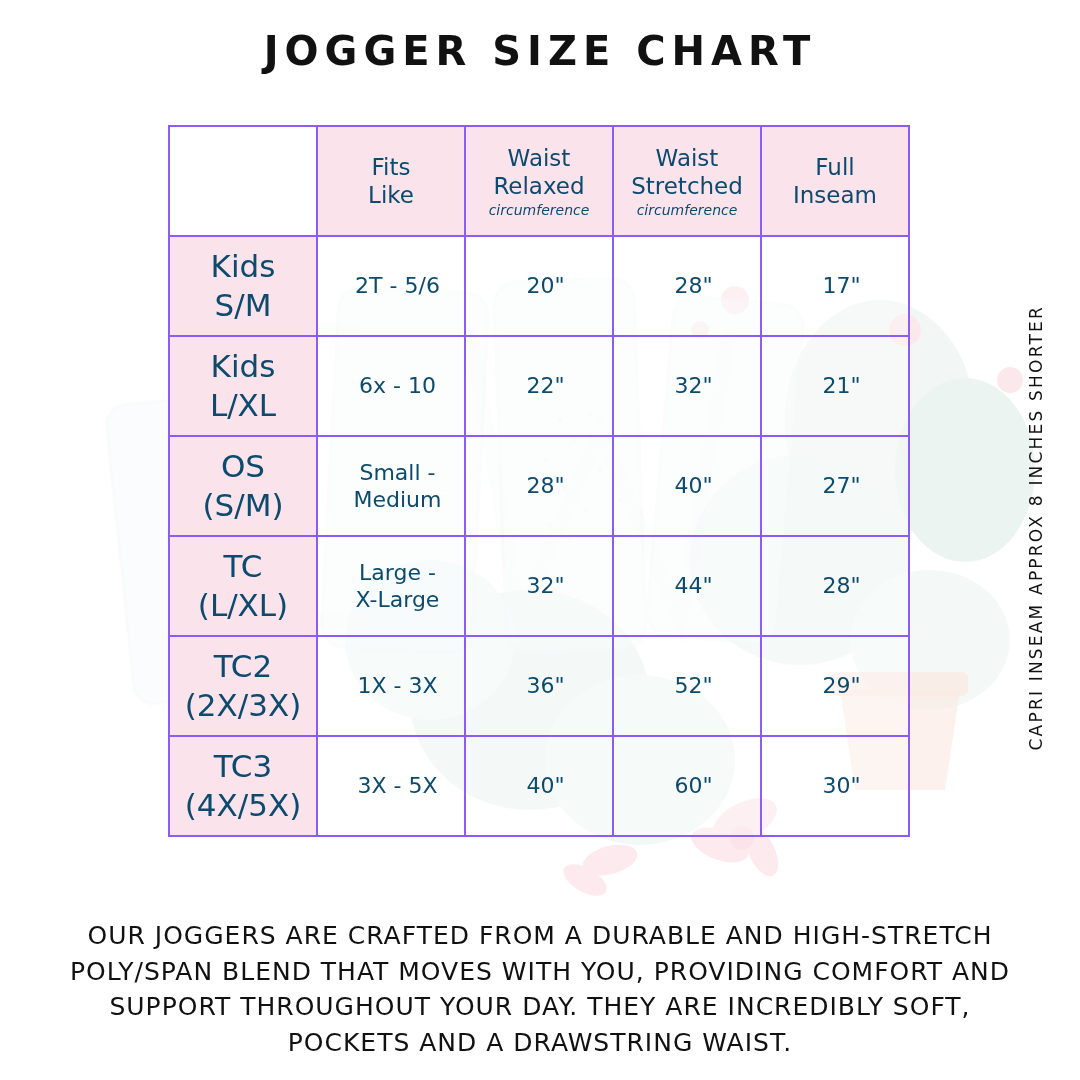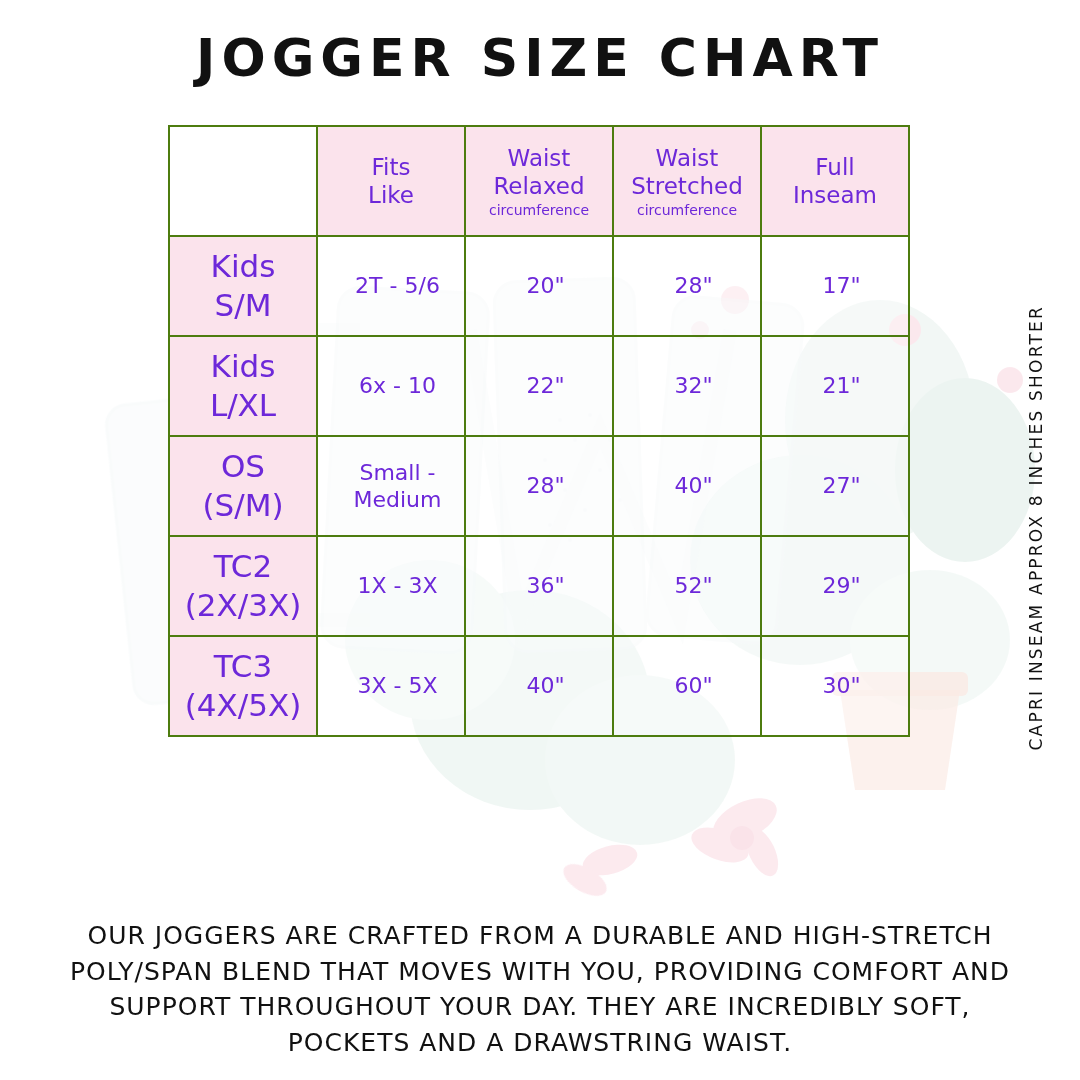--- a/index.html
+++ b/index.html
@@ -25,21 +25,21 @@
     opacity: 0.5;
   }
 
   
   #title {
     position: absolute;
     top: 28px;
     left: 0;
     width: 1080px;
     text-align: center;
-    font-size: 52px;
+    font-size: 40px;
     letter-spacing: 6px;
     font-weight: bold;
     color: #111111;
     z-index: 3;
     font-family: "DejaVu Sans", sans-serif;
   }
 
   
   #chart-wrap {
     position: absolute;
@@ -47,44 +47,45 @@
     top: 125px;
     width: 740px;
     z-index: 3;
   }
   table.size-chart {
     border-collapse: collapse;
     width: 740px;
     table-layout: fixed;
   }
   table.size-chart td, table.size-chart th {
-    border: 2px solid #4d7c0f;
+    border: 2px solid #8b5cf6;
     text-align: center;
     vertical-align: middle;
-    color: #6d28d9;
+    color: #0c4a6e;
     font-weight: normal;
   }
   
   td.corner-blank {
     border: none;
     background: transparent;
     width: 148px;
   }
   th.head-cell {
     background: #fbe3ec;
     height: 100px;
     font-size: 23px;
     line-height: 1.22;
     padding: 4px 2px;
   }
   th.head-cell .sub {
     display: block;
     font-size: 14px;
     line-height: 1.2;
     margin-top: 2px;
+    font-style: italic;
   }
   td.row-label {
     background: #fbe3ec;
     width: 148px;
     height: 96px;
     font-size: 31px;
     line-height: 1.25;
   }
   td.data-cell {
     background: rgba(255,255,255,0.30);
@@ -271,20 +272,33 @@
         </td>
         <td class="data-cell fits-cell">
           <span>Small -</span><br>
           <span>Medium</span>
         </td>
         <td class="data-cell">28"</td>
         <td class="data-cell">40"</td>
         <td class="data-cell">27"</td>
       </tr>
 
+      <tr>
+        <td class="row-label">
+          <span>TC</span><br>
+          <span>(L/XL)</span>
+        </td>
+        <td class="data-cell fits-cell">
+          <span>Large -</span><br>
+          <span>X-Large</span>
+        </td>
+        <td class="data-cell">32"</td>
+        <td class="data-cell">44"</td>
+        <td class="data-cell">28"</td>
+      </tr>
 
       <tr>
         <td class="row-label">
           <span>TC2</span><br>
           <span>(2X/3X)</span>
         </td>
         <td class="data-cell fits-cell">
           <span>1X - 3X</span>
         </td>
         <td class="data-cell">36"</td>

